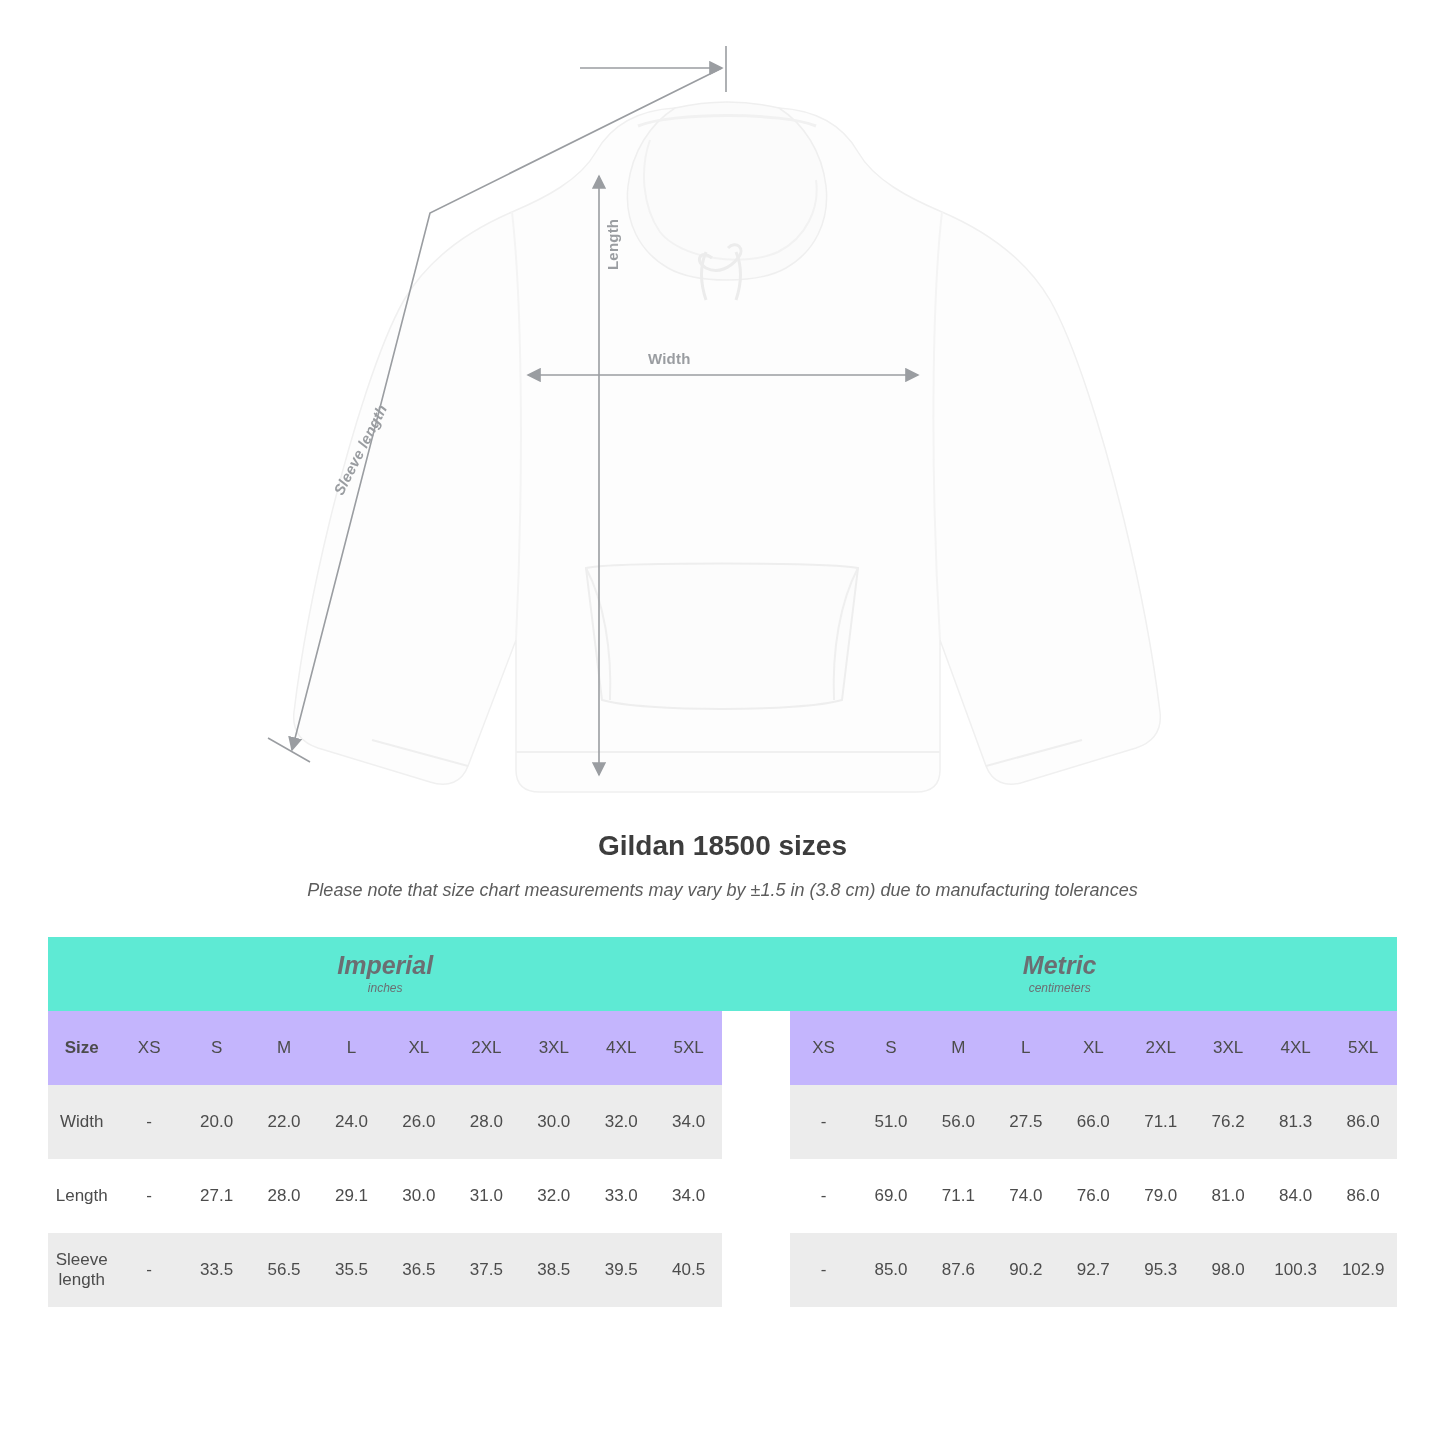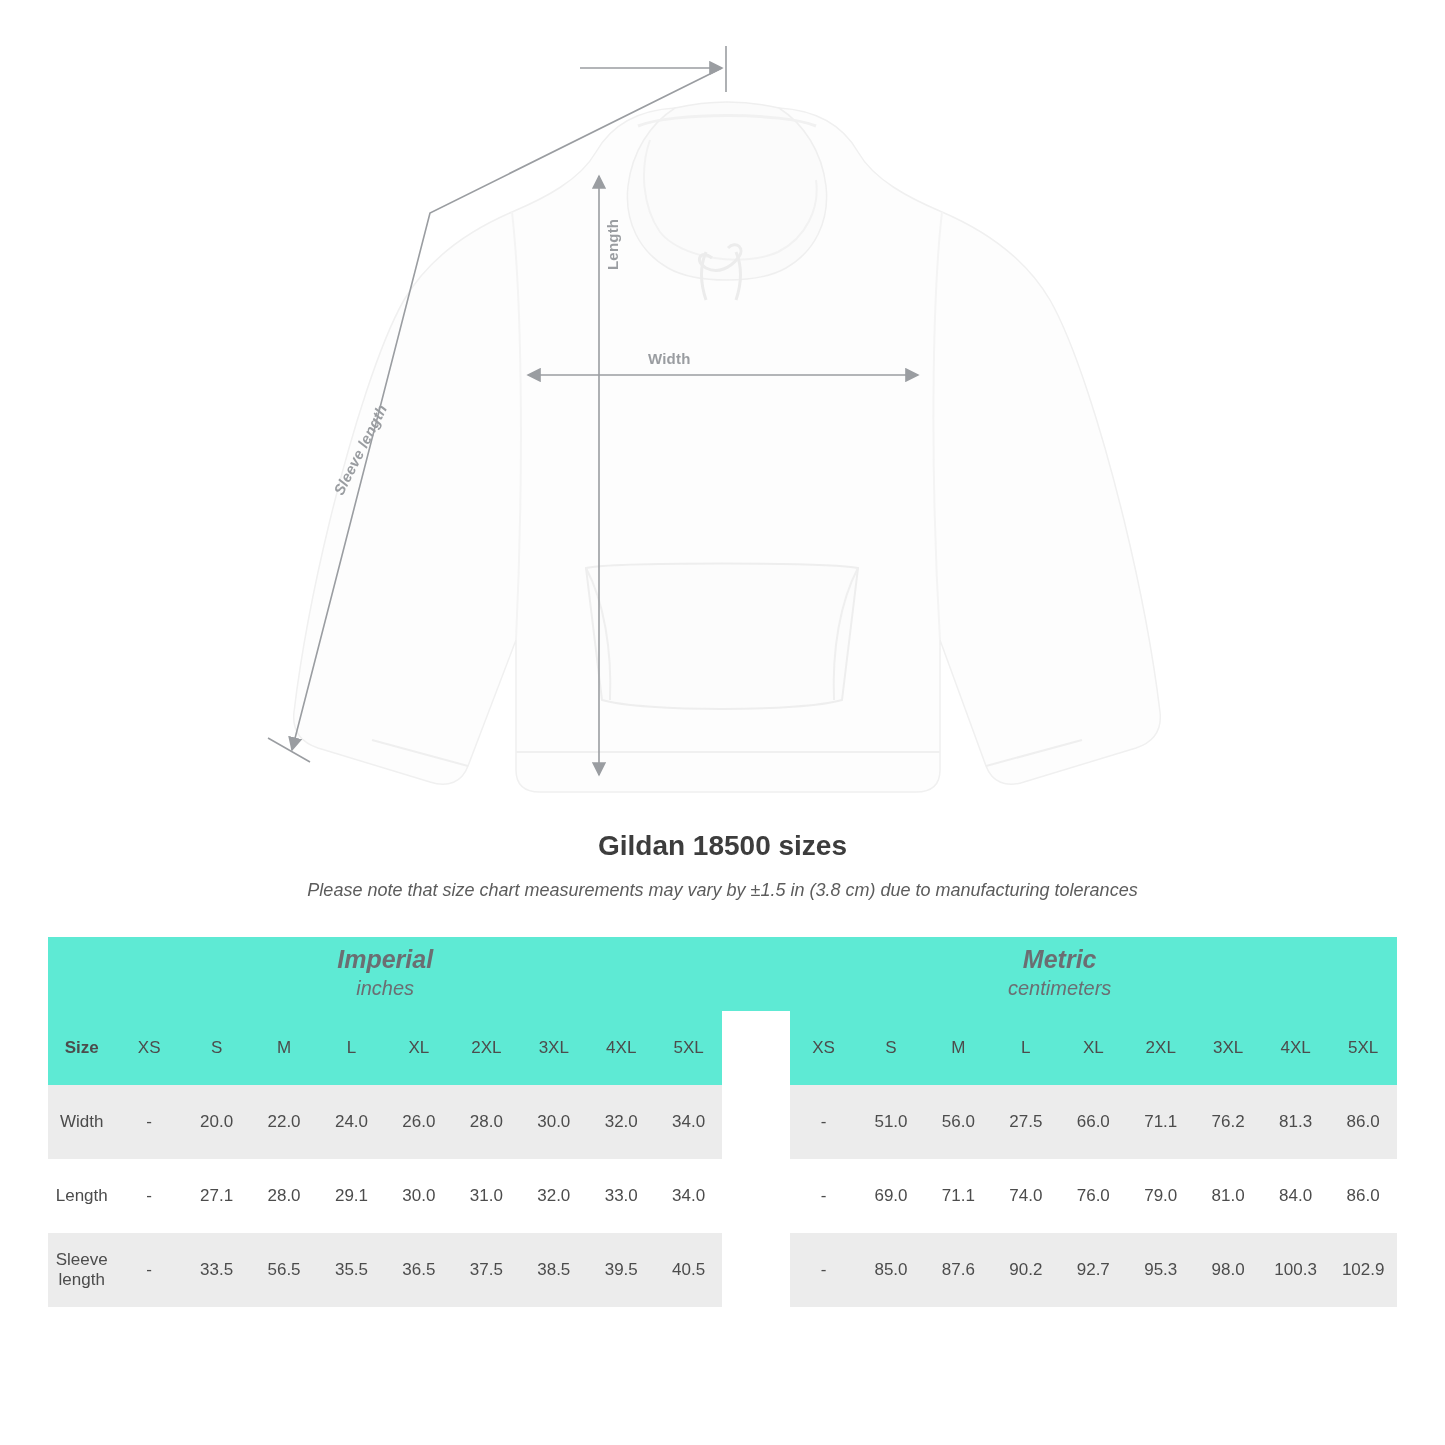--- a/index.html
+++ b/index.html
@@ -102,28 +102,28 @@
     height: 106px;
   }
   .unit-name {
     font-size: 25px;
     font-style: italic;
     font-weight: bold;
     color: #6b6e72;
     line-height: 1.15;
   }
   .unit-sub {
-    font-size: 20px;
+    font-size: 12px;
     font-style: italic;
     color: #6b6e72;
     line-height: 1.5;
   }
 
   .row-head td {
-    background: #5eead4;
+    background: #c4b5fd;
     font-weight: bold;
     color: #4a4a4a;
     font-size: 17px;
     height: 80px;
   }
   .row-head td.rowlabel {
     font-weight: bold;
   }
 
   .row-alt td {

